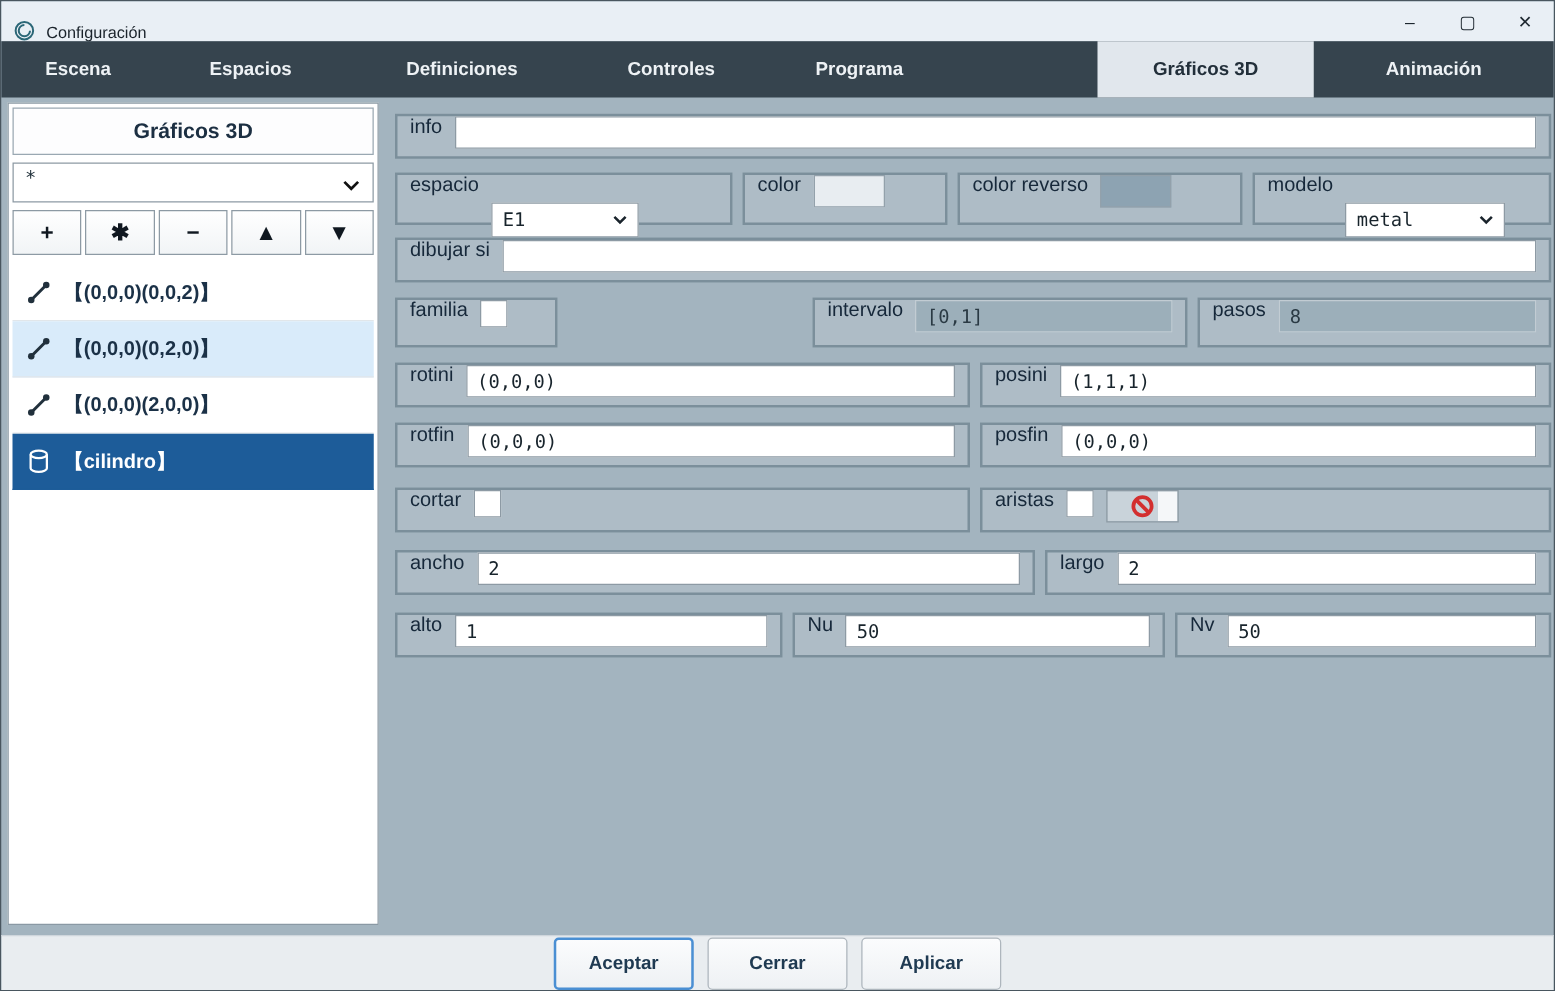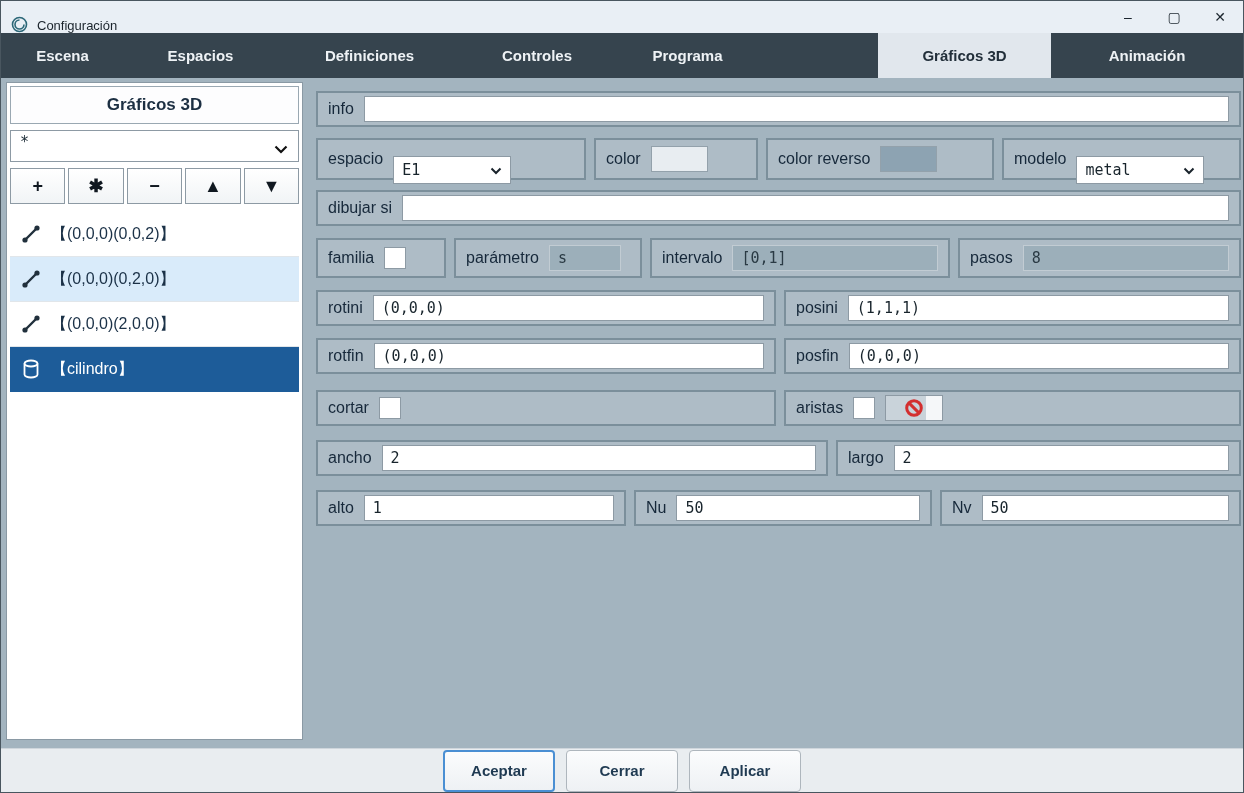--- a/index.html
+++ b/index.html
@@ -34,29 +34,29 @@
   .lp-dropdown { height:32px; border:1px solid #8d9aa4; background:#fff;
                  display:flex; align-items:flex-start; justify-content:space-between;
                  padding:2px 10px 0 9px; margin-bottom:6px; cursor:default; }
   .lp-dropdown .star { font-family:"DejaVu Sans Mono", monospace; font-size:15px; color:#20303a; }
   .lp-dropdown .chev { margin-top:7px; }
   .lp-toolbar { display:flex; gap:3px; height:36px; margin-bottom:8px; }
   .lp-btn { flex:1; border:1px solid #8d9aa4; background:linear-gradient(#ffffff,#f1f4f6);
             display:flex; align-items:center; justify-content:center;
             font-size:18px; font-weight:bold; color:#101820; cursor:default; }
   .litem { height:45px; display:flex; align-items:center; gap:9px; padding-left:10px;
-           border-bottom:1px solid #e1e6ea; font-size:16px; font-weight:400;
+           border-bottom:1px solid #e1e6ea; font-size:16px; font-weight:700;
            color:#1b3147; cursor:default; }
   .litem.hl { background:#d9ebfa; }
   .litem.sel { background:#1d5c99; color:#ffffff; border-bottom-color:#1d5c99; }
   .licon { display:flex; align-items:center; width:22px; justify-content:center; }
 
   
   .row-box { position:absolute; border:2px solid #7b8f9b; background:#aebcc6;
-             display:flex; align-items:center; gap:10px; padding:0 10px; }
+             display:flex; align-items:flex-start; gap:10px; padding:0 10px; }
   .flabel { font-size:16px; color:#16283a; white-space:nowrap; }
   .mono { font-family:"DejaVu Sans Mono", monospace; }
   .tinput { flex:1; height:26px; border:1px solid #8d9aa4; background:#fff;
             font-family:"DejaVu Sans Mono", monospace; font-size:15px;
             color:#18242c; padding:0 8px; outline:none; min-width:0; }
   .dropdown { height:28px; border:1px solid #8d9aa4; background:#fff;
               display:flex; align-items:center; justify-content:space-between;
               padding:0 8px; cursor:default;margin-top:22px; }
   .dd-text { font-size:15px; color:#18242c; }
   .swatch { width:57px; height:26px; border:1px solid #93a1ab; display:inline-block; }
@@ -209,24 +209,20 @@
 
   <div class="row-box" style="left:315px;top:189px;width:925px;height:36px">
     <span class="flabel">dibujar si</span>
     <input class="tinput" value="" style="">
   </div>
 
   <div class="row-box" style="left:315px;top:237px;width:130px;height:40px">
     <span class="flabel">familia</span>
     <span class="checkbox"></span>
   </div>
-  <div class="row-box" style="left:453px;top:237px;width:188px;height:40px">
-    <span class="flabel">parámetro</span>
-    <span class="dfield mono" style="width:72px">s</span>
-  </div>
   <div class="row-box" style="left:649px;top:237px;width:300px;height:40px">
     <span class="flabel">intervalo</span>
     <span class="dfield mono" style="flex:1">[0,1]</span>
   </div>
   <div class="row-box" style="left:957px;top:237px;width:283px;height:40px">
     <span class="flabel">pasos</span>
     <span class="dfield mono" style="flex:1">8</span>
   </div>
 
   <div class="row-box" style="left:315px;top:289px;width:460px;height:36px">

